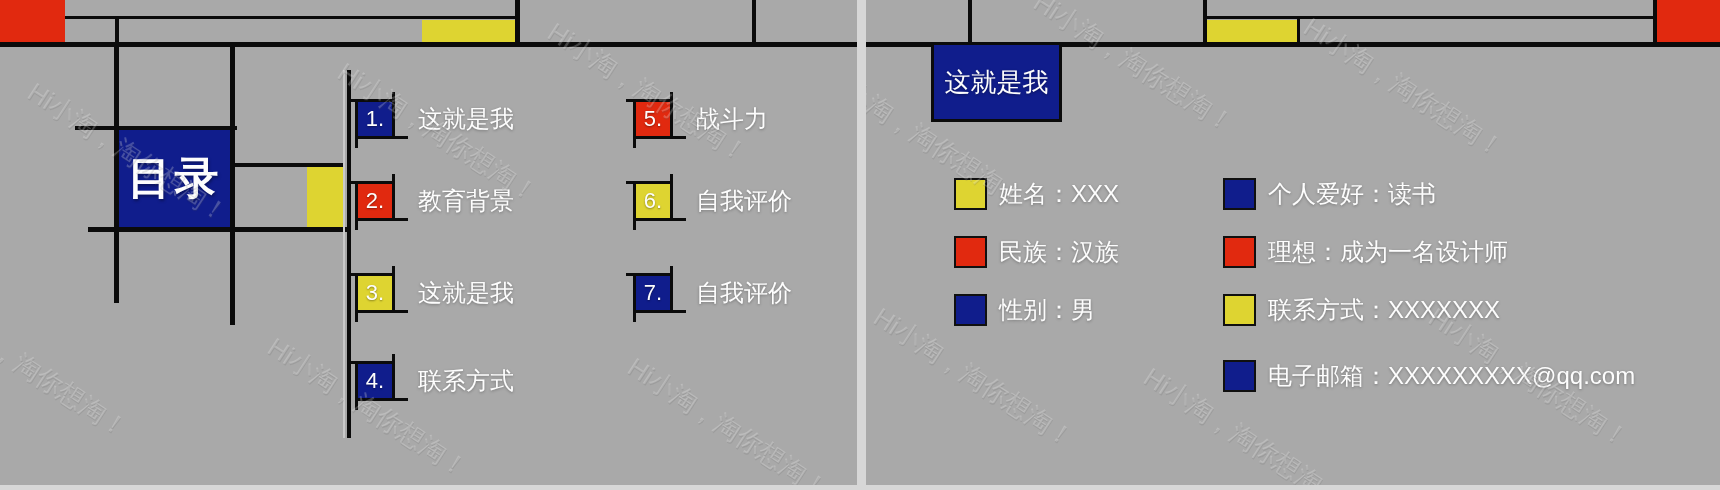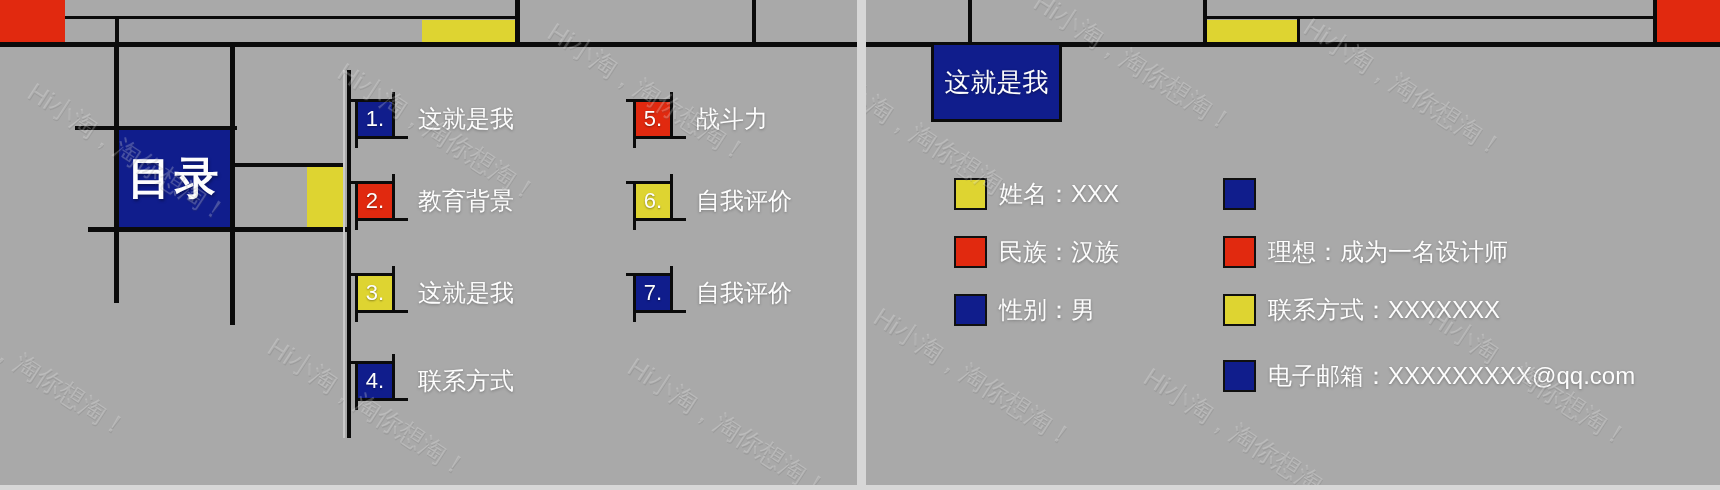--- a/index.html
+++ b/index.html
@@ -174,20 +174,21 @@
       <span class="info-sq" style="background-color: rgb(225, 41, 15);"></span>
       <span class="info-label">民族：汉族</span>
     </div>
     <div class="info-item" style="left:88px;top:294px;">
       <span class="info-sq" style="background-color: rgb(16, 29, 140);"></span>
       <span class="info-label">性别：男</span>
     </div>
 
     <div class="info-item" style="left:357px;top:178px;">
       <span class="info-sq" style="background-color: rgb(16, 29, 140);"></span>
+      <span class="info-label">个人爱好：读书</span>
     </div>
     <div class="info-item" style="left:357px;top:236px;">
       <span class="info-sq" style="background-color: rgb(225, 41, 15);"></span>
       <span class="info-label">理想：成为一名设计师</span>
     </div>
     <div class="info-item" style="left:357px;top:294px;">
       <span class="info-sq" style="background-color: rgb(222, 212, 49);"></span>
       <span class="info-label">联系方式：XXXXXXX</span>
     </div>
     <div class="info-item" style="left:357px;top:360px;">

